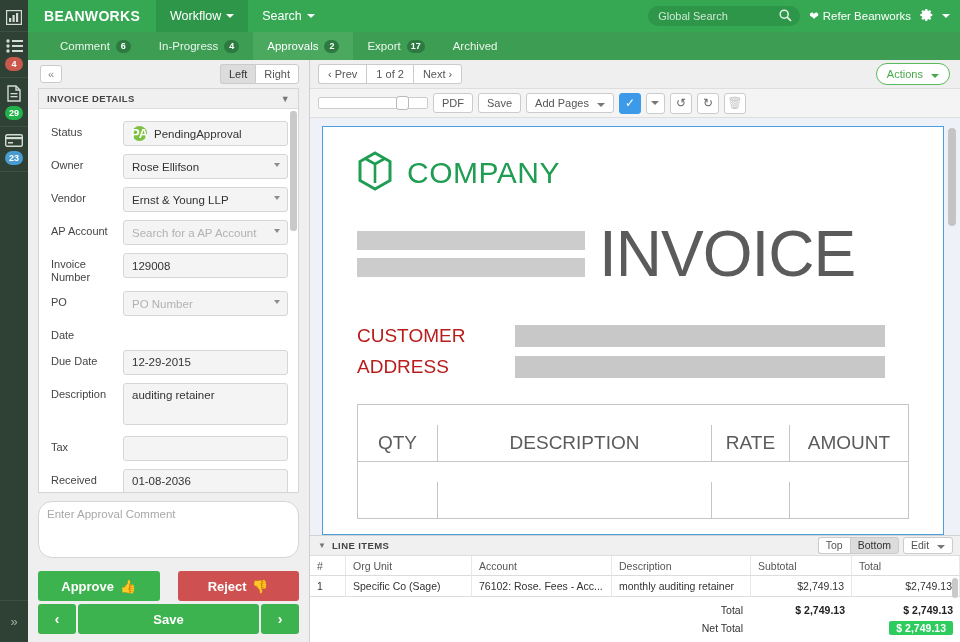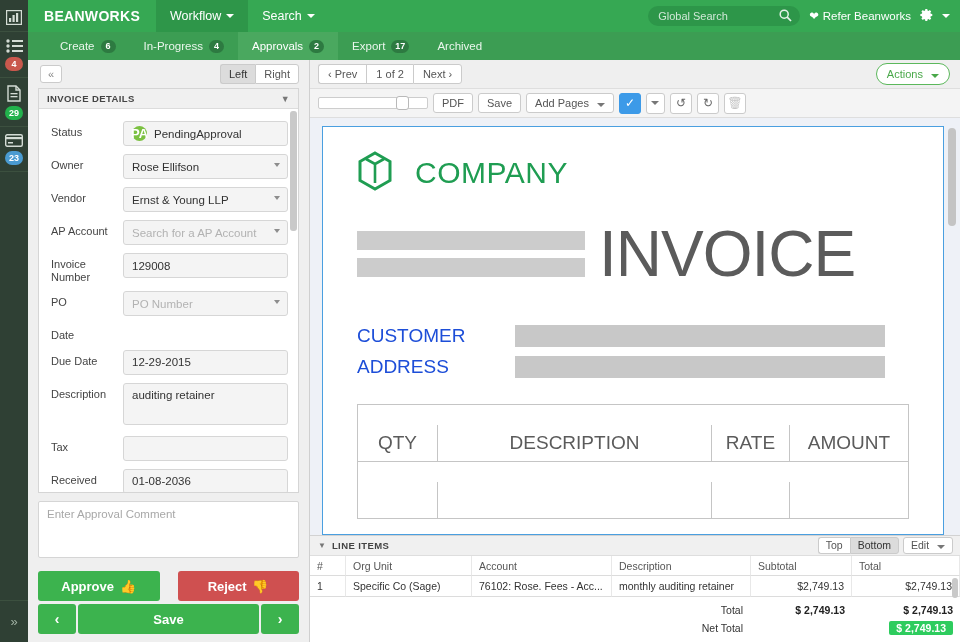--- a/index.html
+++ b/index.html
@@ -174,21 +174,21 @@
     width: 15px; height: 15px; border-radius: 50%;
     background: #7cc142; color: #fff; font-size: 13px; font-weight: bold;
     display: flex; align-items: center; justify-content: center;
   }
   .status-text { font-size: 11.5px; color: #333; }
 
   
   .approve-block { padding: 8px 10px 0 10px; }
   .comment {
     width: 100%; height: 57px; background: #fff;
-    border: 1px solid #d5d5d5; border-radius: 2px;
+    border: 1px solid #d5d5d5; border-radius: 14px;
     font-size: 11.5px; color: #333; font-family: inherit;
     padding: 6px 8px; outline: none; resize: none;
   }
   .comment::placeholder { color: #a8a8a8; }
   .ar-row { display: flex; gap: 18px; margin-top: 10px; }
   .btn-approve {
     flex: 1; height: 30px; background: #3cb34e; color: #fff;
     border: 0; border-radius: 3px; font-size: 13px; font-weight: bold;
     font-family: inherit; cursor: pointer;
     display: flex; align-items: center; justify-content: center; gap: 6px;
@@ -256,28 +256,28 @@
 
   
   .viewer {
     flex: 1; background: #eef1f7; position: relative;
     padding: 8px 16px 0 12px; min-height: 0; overflow: hidden;
   }
   .doc {
     background: #fff; border: 1px solid #4a9fe0;
     height: 100%; padding: 24px 34px; overflow: hidden;
   }
-  .doc-logo { display: flex; align-items: center; gap: 22px; margin-bottom: 30px; }
+  .doc-logo { display: flex; align-items: center; gap: 14px; margin-bottom: 30px; }
   .doc-logo-name { color: #1f9d52; font-size: 30px; letter-spacing: .5px; }
   .doc-inv-row { display: flex; align-items: center; gap: 14px; margin-bottom: 40px; }
   .doc-bars { display: flex; flex-direction: column; gap: 8px; }
   .bar { width: 228px; height: 19px; background: #cccccc; }
   .doc-inv-title { font-size: 64px; color: #5b5b5b; letter-spacing: -1px; line-height: .95; }
   .doc-field { display: flex; align-items: center; gap: 16px; margin-bottom: 9px; }
-  .doc-field-label { font-size: 19px; color: #1d4ed8; width: 142px; }
+  .doc-field-label { font-size: 19px; color: #b91c1c; width: 142px; }
   .doc-field-bar { flex: 1; height: 22px; background: #c8c8c8; max-width: 370px; }
   .doc-table { margin-top: 26px; border: 1px solid #c5c5c5; border-bottom: 0; display: flex; flex-direction: column; }
   .doc-tr { display: flex; margin-top: 20px; }
   .doc-th, .doc-td {
     border-right: 1px solid #c5c5c5; border-bottom: 1px solid #c5c5c5;
     height: 37px; display: flex; align-items: center; justify-content: center;
     font-size: 19px; color: #5b5b5b;
   }
   .doc-th:last-child, .doc-td:last-child { border-right: 0; }
   .c-qty { width: 80px; flex: 0 0 80px; }
@@ -435,21 +435,21 @@
               <path fill="#fff" d="M14 9.1v-2.2l-1.7-.3a4.6 4.6 0 00-.5-1.2l1-1.4-1.6-1.6-1.4 1a4.6 4.6 0 00-1.2-.5L8.3 1.2H6.1l-.3 1.7c-.4.1-.8.3-1.2.5l-1.4-1L1.6 4l1 1.4c-.2.4-.4.8-.5 1.2l-1.7.3v2.2l1.7.3c.1.4.3.8.5 1.2l-1 1.4 1.6 1.6 1.4-1c.4.2.8.4 1.2.5l.3 1.7h2.2l.3-1.7c.4-.1.8-.3 1.2-.5l1.4 1 1.6-1.6-1-1.4c.2-.4.4-.8.5-1.2l1.7-.3z"></path>
             </svg>
           </span>
           <i class="caret-d"></i>
         </div>
       </div>
     </div>
 
     <div class="tabstrip">
       <div class="tab">
-        <span>Create</span>
+        <span>Comment</span>
         <span class="tab-badge">6</span>
       </div>
       <div class="tab">
         <span>In-Progress</span>
         <span class="tab-badge">4</span>
       </div>
       <div class="tab active">
         <span>Approvals</span>
         <span class="tab-badge">2</span>
       </div>

